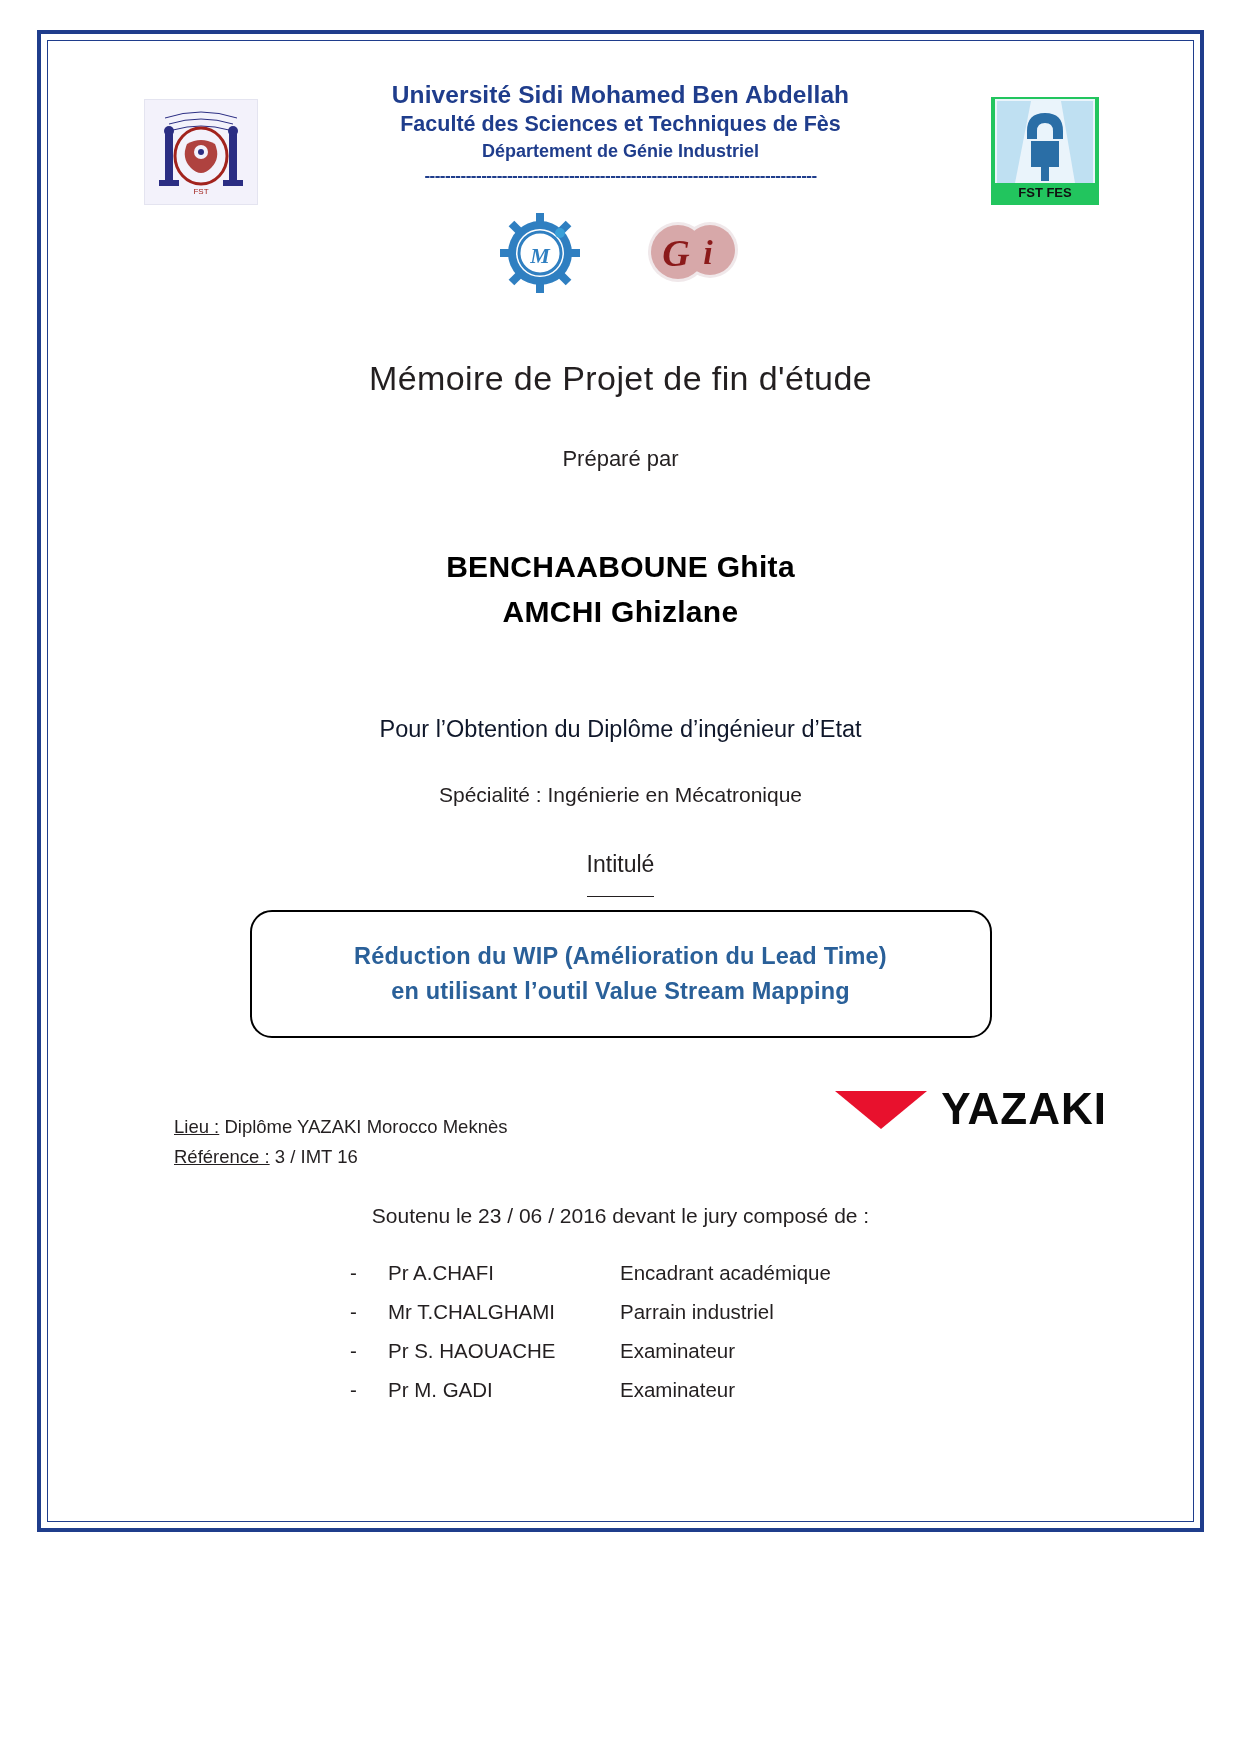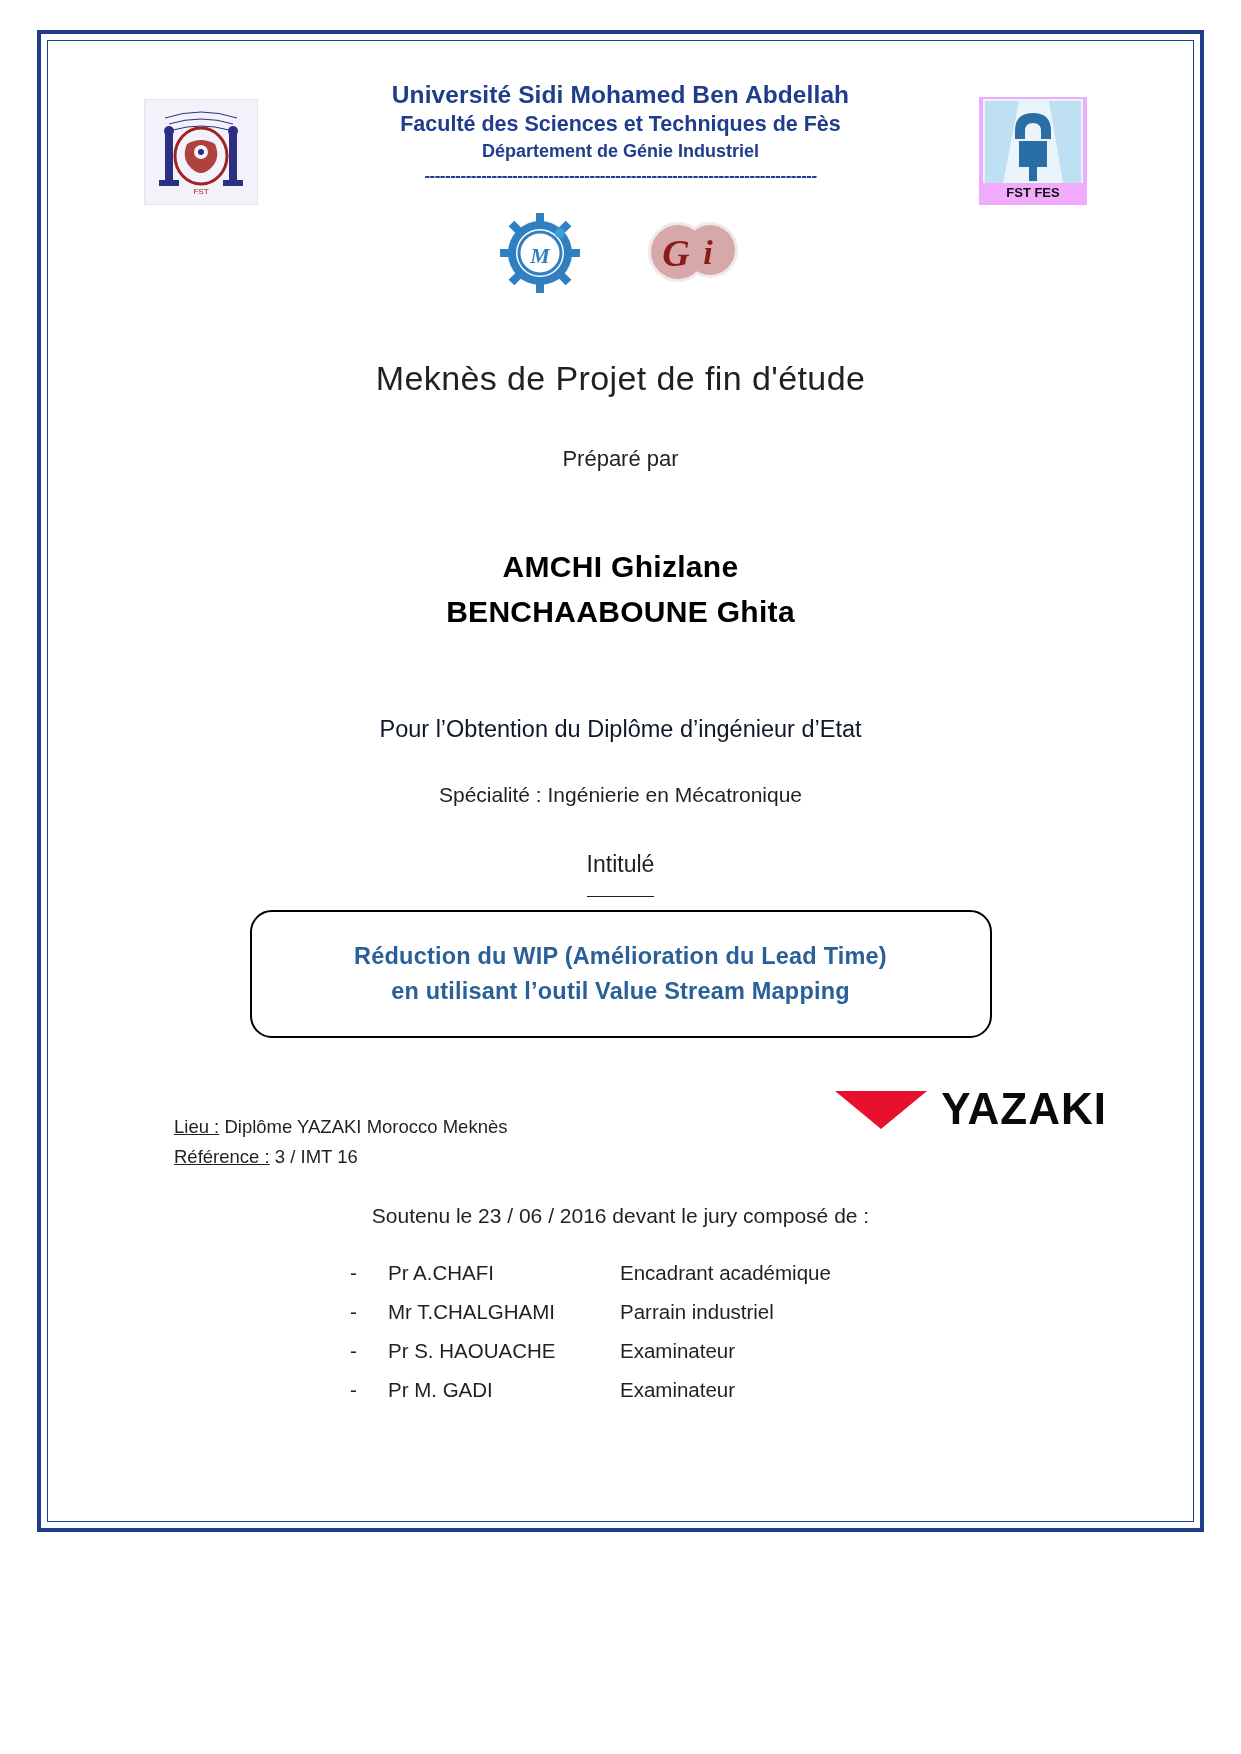--- a/index.html
+++ b/index.html
@@ -74,25 +74,25 @@
     left: 62px;
     top: 42px;
     width: 112px;
     height: 104px;
     background: #f2f2fa;
     border: 1px solid #e4e4f0;
     overflow: hidden;
   }
   .logo-right {
     position: absolute;
-    right: 72px;
+    right: 60px;
     top: 40px;
     width: 108px;
     height: 108px;
-    background: #f0abfc;
+    background: #22c55e;
     overflow: hidden;
   }
   .mini-logos {
     display: flex;
     justify-content: center;
     align-items: center;
     gap: 62px;
     margin-top: 22px;
     height: 88px;
   }
@@ -312,26 +312,26 @@
             <g fill="#c06a6a" opacity="0.5">
               <circle cx="34" cy="42" r="27"></circle>
               <circle cx="66" cy="40" r="25"></circle>
             </g>
             <text x="32" y="56" font-size="38" font-style="italic" font-weight="bold" text-anchor="middle" fill="#8b1a1a" font-family="Liberation Serif, serif">G</text>
             <text x="64" y="54" font-size="34" font-style="italic" font-weight="bold" text-anchor="middle" fill="#8b1a1a" font-family="Liberation Serif, serif">i</text>
           </svg>
         </span>
       </div>
 
-      <div class="title-main">Meknès de Projet de fin d'étude</div>
+      <div class="title-main">Mémoire de Projet de fin d'étude</div>
       <div class="subtitle-prep">Préparé par</div>
 
       <div class="authors">
+        <div>BENCHAABOUNE Ghita</div>
         <div>AMCHI Ghizlane</div>
-        <div>BENCHAABOUNE Ghita</div>
       </div>
 
       <div class="diploma">Pour l’Obtention du Diplôme d’ingénieur d’Etat</div>
       <div class="speciality">Spécialité : Ingénierie en Mécatronique</div>
       <div class="intitule"><span>Intitulé</span></div>
 
       <div class="theme-box">
         <div class="theme-text">
           <div>Réduction du WIP (Amélioration du Lead Time)</div>
           <div>en utilisant l’outil Value Stream Mapping</div>

